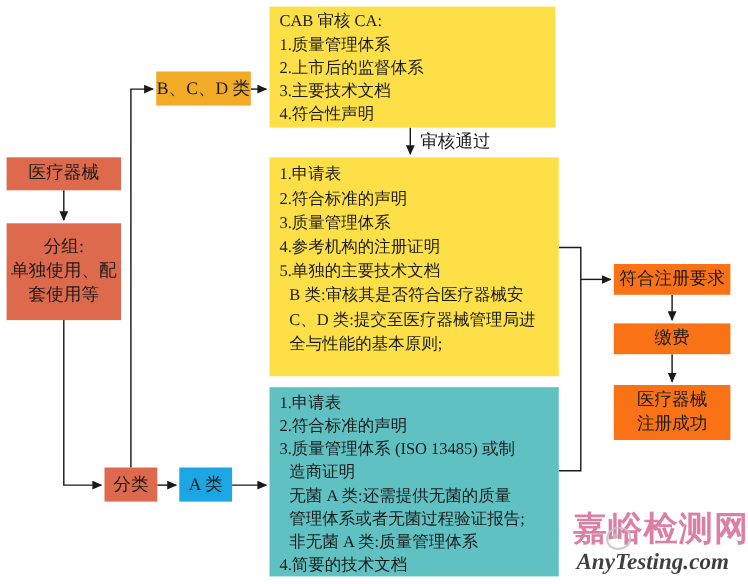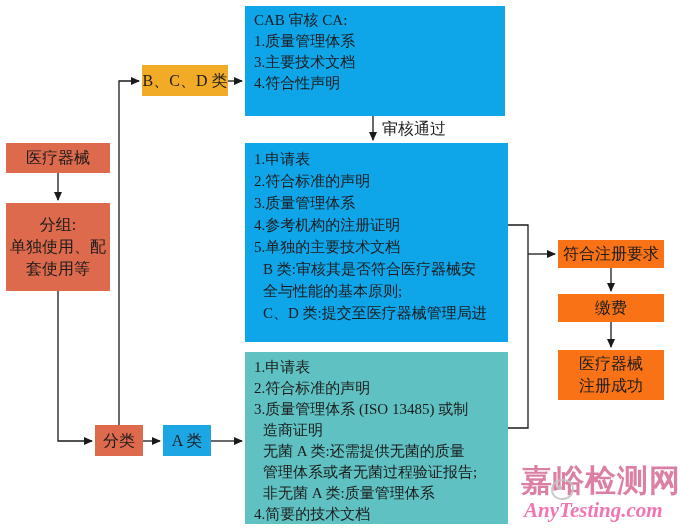--- a/index.html
+++ b/index.html
@@ -11,32 +11,32 @@
   svg.connectors{position:absolute;left:0;top:0;width:680px;height:531px;z-index:1;}
   .node{
     z-index:2;display:flex;align-items:center;justify-content:center;
     text-align:center;font-size:16px;line-height:20px;flex-direction:column;
   }
   .salmon{background:#dd6a4d;}
   .orange{background:#f2ab27;}
   .blue{background:#1ca7e4;}
   .green{background:#f97316;}
   .listbox{
-    z-index:2;background:#0ea5e9;font-size:15px;line-height:22px;
+    z-index:2;background:#fde047;font-size:15px;line-height:22px;
     padding:5px 8px 0 9px;overflow:hidden;
   }
   .listbox.cab{line-height:21px;padding-top:4px;}
   .listbox.teal{background:#60c1c2;line-height:21px;padding-top:5px;}
   .ln{white-space:nowrap;}
   .ln.indent{padding-left:9px;}
   .edge-label{z-index:2;font-size:16px;white-space:nowrap;}
   
   .wm{z-index:3;pointer-events:none;white-space:nowrap;}
   .wm-cn{font-size:31px;font-weight:bold;letter-spacing:1px;color:#be185d;opacity:0.55;}
-  .wm-en{font-size:21px;font-weight:bold;font-style:italic;color:#ec4899;opacity:0.75;
+  .wm-en{font-size:21px;font-weight:bold;font-style:italic;color:#000000;opacity:0.75;
          font-family:"Liberation Serif","DejaVu Serif",serif;}
   .wm-badge{display:flex;align-items:center;gap:5px;color:#b3b3b3;opacity:0.85;
             font-size:22px;font-weight:bold;}
   .wm-logo{width:23px;height:21px;border:2px solid #c4c4c4;border-radius:50% 45% 50% 45%;
            position:relative;box-sizing:border-box;}
   .wm-logo:after{content:"";position:absolute;left:4px;top:4px;width:5px;height:5px;
            border-radius:50%;background:#c4c4c4;}
 </style>
 </head>
 <body>
@@ -82,35 +82,36 @@
     <span>A 类</span>
   </div>
 
   <div class="abs node orange" style="left:142px;top:65px;width:86px;height:31px;">
     <span>B、C、D 类</span>
   </div>
 
   <div class="abs listbox cab" style="left:245px;top:6px;width:260px;height:110px;">
     <div class="ln">CAB 审核 CA:</div>
     <div class="ln">1.质量管理体系</div>
+    <div class="ln">2.上市后的监督体系</div>
     <div class="ln">3.主要技术文档</div>
     <div class="ln">4.符合性声明</div>
   </div>
 
   <div class="abs edge-label" style="left:382px;top:119px;">审核通过</div>
 
   <div class="abs listbox" style="left:245px;top:143px;width:263px;height:199px;">
     <div class="ln">1.申请表</div>
     <div class="ln">2.符合标准的声明</div>
     <div class="ln">3.质量管理体系</div>
     <div class="ln">4.参考机构的注册证明</div>
     <div class="ln">5.单独的主要技术文档</div>
     <div class="ln indent">B 类:审核其是否符合医疗器械安</div>
+    <div class="ln indent">C、D 类:提交至医疗器械管理局进</div>
     <div class="ln indent">全与性能的基本原则;</div>
-    <div class="ln indent">C、D 类:提交至医疗器械管理局进</div>
   </div>
 
   <div class="abs listbox teal" style="left:245px;top:352px;width:263px;height:172px;">
     <div class="ln">1.申请表</div>
     <div class="ln">2.符合标准的声明</div>
     <div class="ln">3.质量管理体系 (ISO 13485) 或制</div>
     <div class="ln indent">造商证明</div>
     <div class="ln indent">无菌 A 类:还需提供无菌的质量</div>
     <div class="ln indent">管理体系或者无菌过程验证报告;</div>
     <div class="ln indent">非无菌 A 类:质量管理体系</div>

